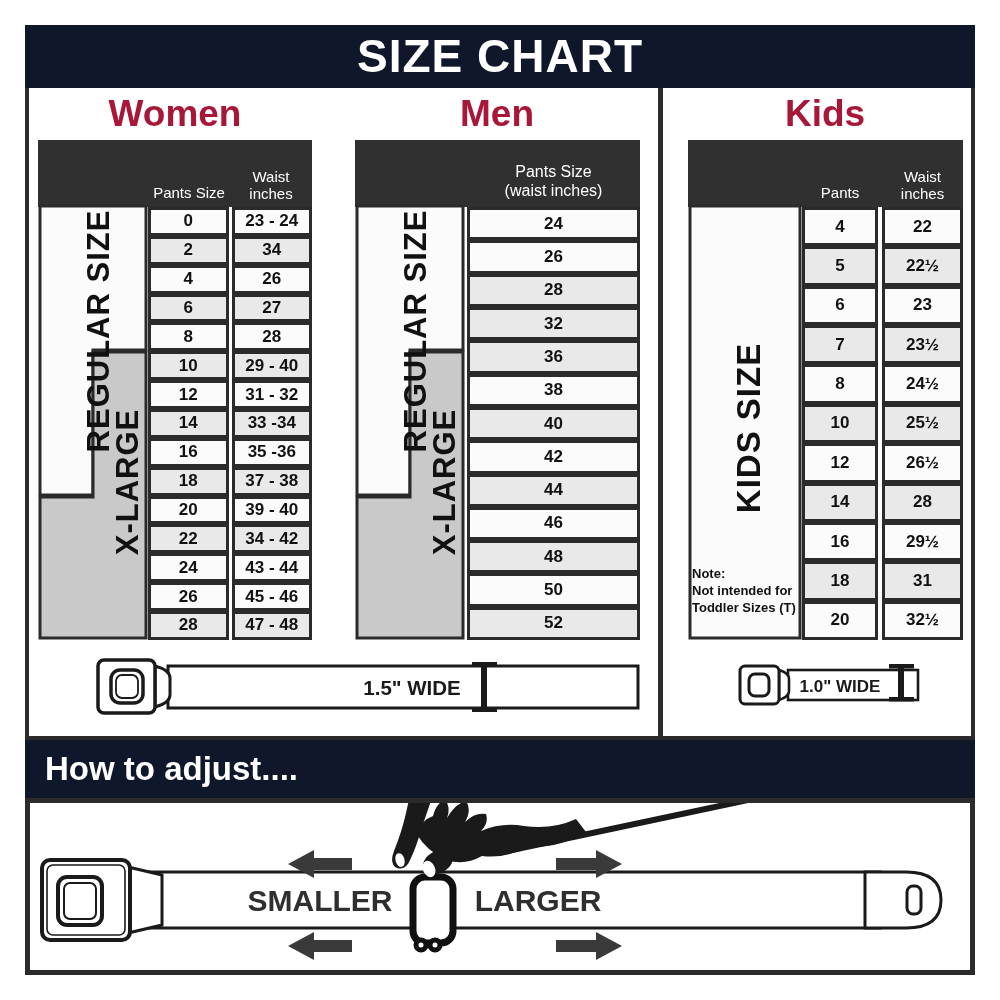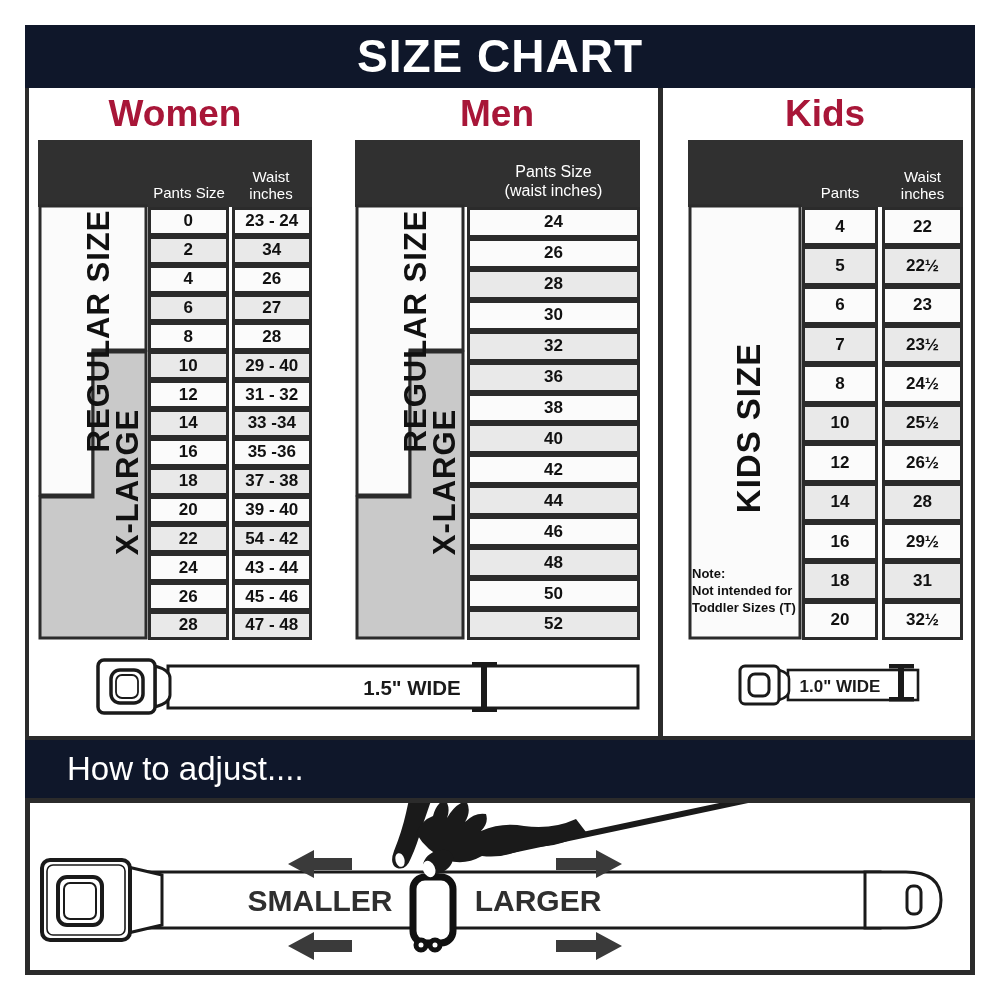--- a/index.html
+++ b/index.html
@@ -47,22 +47,22 @@
   .vlabel{font-family:"Liberation Sans",sans-serif;font-weight:700;fill:#111;letter-spacing:1px;}
   
   #kids-note{left:692px;top:566px;width:110px;font-size:13px;font-weight:700;color:#111;
              white-space:pre-line;line-height:1.3;}
   
   #adult-belt{left:88px;top:650px;}
   #kids-belt{left:735px;top:656px;}
   .belt-line{fill:#fff;stroke:#1a1a1a;}
   .belt-text{font-family:"Liberation Sans",sans-serif;font-weight:700;fill:#1a1a1a;}
   
-  #adjust-bar{left:25px;top:740px;width:950px;height:58px;line-height:58px;padding-left:42px;
-              box-sizing:border-box;font-size:33px;font-weight:400;}
+  #adjust-bar{left:25px;top:740px;width:950px;height:58px;line-height:58px;padding-left:20px;
+              box-sizing:border-box;font-size:33px;font-weight:700;}
   #adjust-box{left:25px;top:798px;width:950px;height:177px;border:5px solid #2b2b2b;box-sizing:border-box;background:#fff;}
   #adjust-svg{display:block;}
 </style>
 </head>
 <body>
 
 <div class="abs bar" id="title-bar">SIZE CHART</div>
 
 <div class="abs sec-title" id="women-title">Women</div>
 <div class="abs sec-title" id="men-title">Men</div>
@@ -119,21 +119,21 @@
     <div class="trow gray">
       <div class="tcell">18</div>
       <div class="tcell">37 - 38</div>
     </div>
     <div class="trow">
       <div class="tcell">20</div>
       <div class="tcell">39 - 40</div>
     </div>
     <div class="trow gray">
       <div class="tcell">22</div>
-      <div class="tcell">54 - 42</div>
+      <div class="tcell">34 - 42</div>
     </div>
     <div class="trow">
       <div class="tcell">24</div>
       <div class="tcell">43 - 44</div>
     </div>
     <div class="trow">
       <div class="tcell">26</div>
       <div class="tcell">45 - 46</div>
     </div>
     <div class="trow gray">
@@ -154,23 +154,20 @@
 </svg>
 <div class="rows" id="men-rows">
     <div class="trow">
       <div class="tcell">24</div>
     </div>
     <div class="trow">
       <div class="tcell">26</div>
     </div>
     <div class="trow gray">
       <div class="tcell">28</div>
-    </div>
-    <div class="trow">
-      <div class="tcell">30</div>
     </div>
     <div class="trow gray">
       <div class="tcell">32</div>
     </div>
     <div class="trow gray">
       <div class="tcell">36</div>
     </div>
     <div class="trow">
       <div class="tcell">38</div>
     </div>

